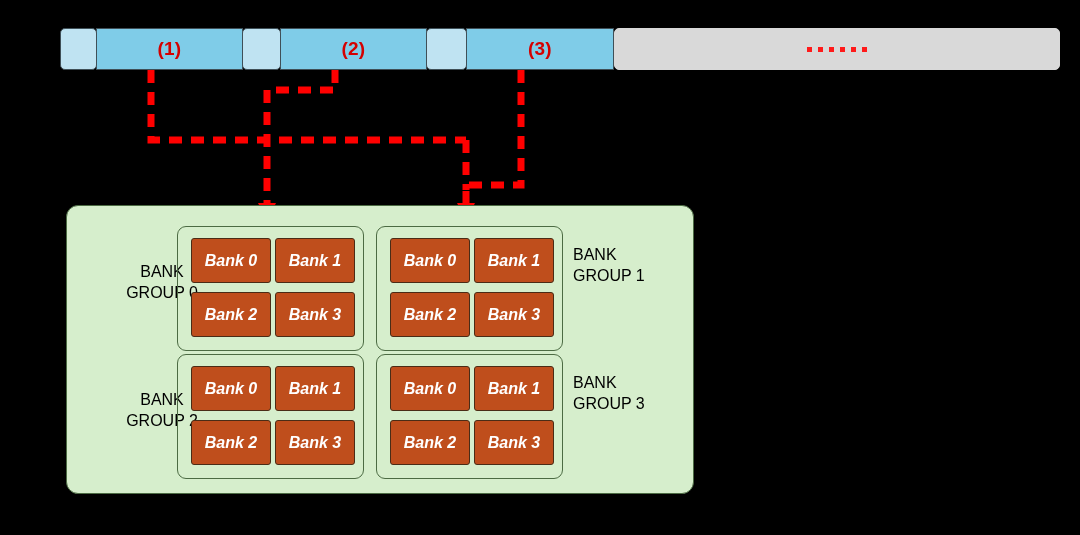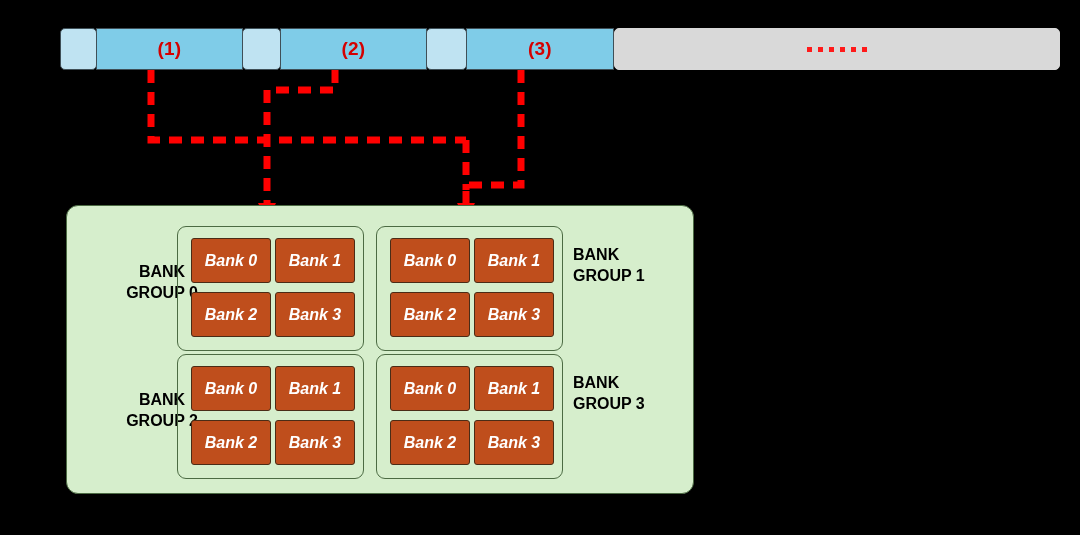--- a/index.html
+++ b/index.html
@@ -39,21 +39,21 @@
     position:absolute;box-sizing:border-box;
     background:transparent;border:1.4px solid #4c6b43;border-radius:9px;font-style:italic;
   }
   .bank{
     position:absolute;box-sizing:border-box;
     background:#BF4E1C;border:1.4px solid #4a2c16;border-radius:3px;
     display:flex;align-items:center;justify-content:center;
     color:#FFFFFF;font-size:16px;font-weight:bold;
   }
   .bg-label{
-    position:absolute;color:#000;font-size:16px;font-weight:bold;
+    position:absolute;color:#000;font-size:16px;font-weight:normal;
     line-height:21px;white-space:pre;
   }
   .bg-label.right{text-align:left;}
   .bg-label.left{text-align:center;}
 
   
   #wires{position:absolute;left:0;top:0;width:1080px;height:535px;pointer-events:none;}
 </style>
 </head>
 <body>

